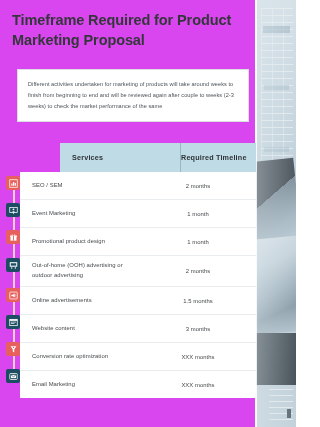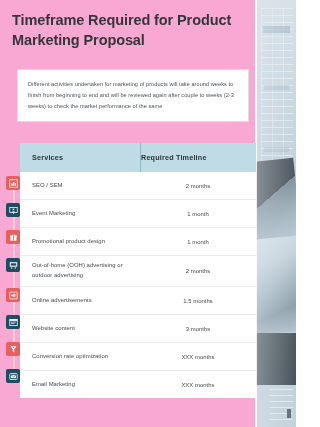--- a/index.html
+++ b/index.html
@@ -10,21 +10,21 @@
   body {
     width: 296px;
     height: 427px;
     overflow: hidden;
     font-family: "Liberation Sans", sans-serif;
     position: relative;
   }
   .slide {
     position: absolute;
     inset: 0;
-    background: #f9a8d4;
+    background: #d946ef;
   }
 
   
   .photo-strip {
     position: absolute;
     top: 0;
     right: 0;
     width: 41px;
     height: 427px;
     overflow: hidden;
@@ -164,20 +164,21 @@
     position: absolute;
     left: 20px;
     top: 143px;
     width: 236px;
   }
   .thead {
     display: flex;
     height: 29px;
     background: #bfdbe6;
     align-items: center;
+    margin-left: 40px;
   }
   .th {
     font-size: 7.2px;
     font-weight: bold;
     color: #2f3437;
     letter-spacing: .2px;
   }
   .th-services {
     width: 120px;
     padding-left: 12px;

